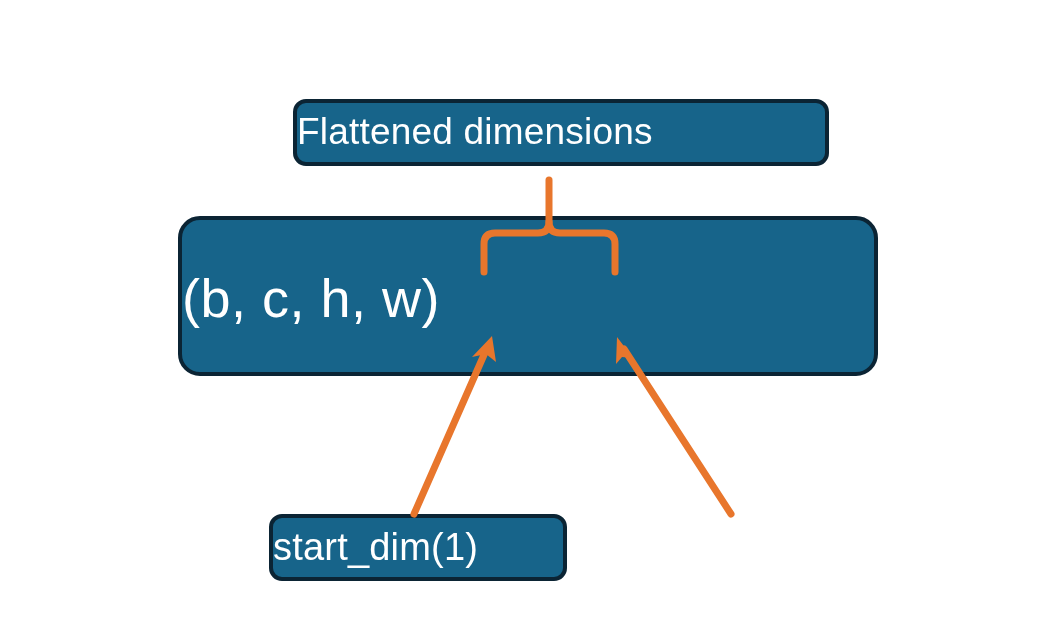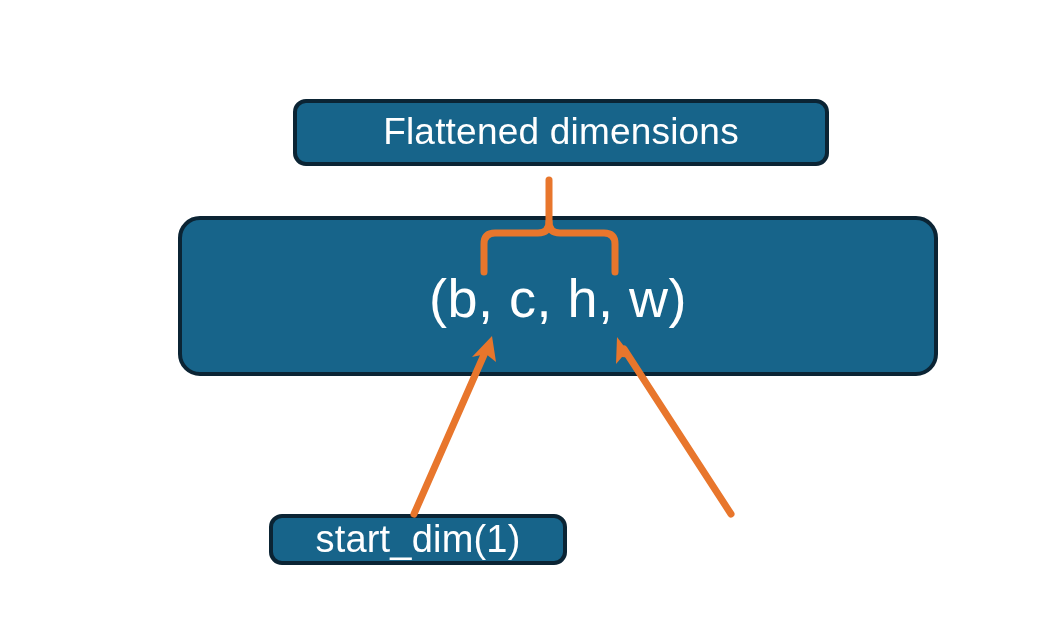--- a/index.html
+++ b/index.html
@@ -20,21 +20,20 @@
   }
   .node {
     position: absolute;
     box-sizing: border-box;
     background: #17648A;
     border: 4px solid #0B2434;
     border-radius: 14px;
     color: #ffffff;
     display: flex;
     align-items: center;
-    justify-content: center;
     text-align: center;
     line-height: 1.05;
     white-space: nowrap;
     z-index: 2;
   }
   .node-label {
     display: block;
     color: #ffffff;
     font-weight: 400;
   }
@@ -49,36 +48,36 @@
   }
   #node-flattened .node-label {
     font-size: 37px;
     letter-spacing: 0.2px;
   }
 
   
   #node-tuple {
     left: 178px;
     top: 216px;
-    width: 760px;
+    width: 700px;
     height: 160px;
     border-radius: 22px;
   }
   #node-tuple .node-label {
     font-size: 54px;
     letter-spacing: 0.5px;
     transform: translateY(2px);
   }
 
   
   #node-start-dim {
     left: 269px;
     top: 514px;
     width: 298px;
-    height: 51px;
+    height: 67px;
     border-radius: 13px;
   }
   #node-end-dim {
     left: 580px;
     top: 514px;
     width: 300px;
     height: 67px;
     border-radius: 13px;
   }
   #node-start-dim .node-label,

